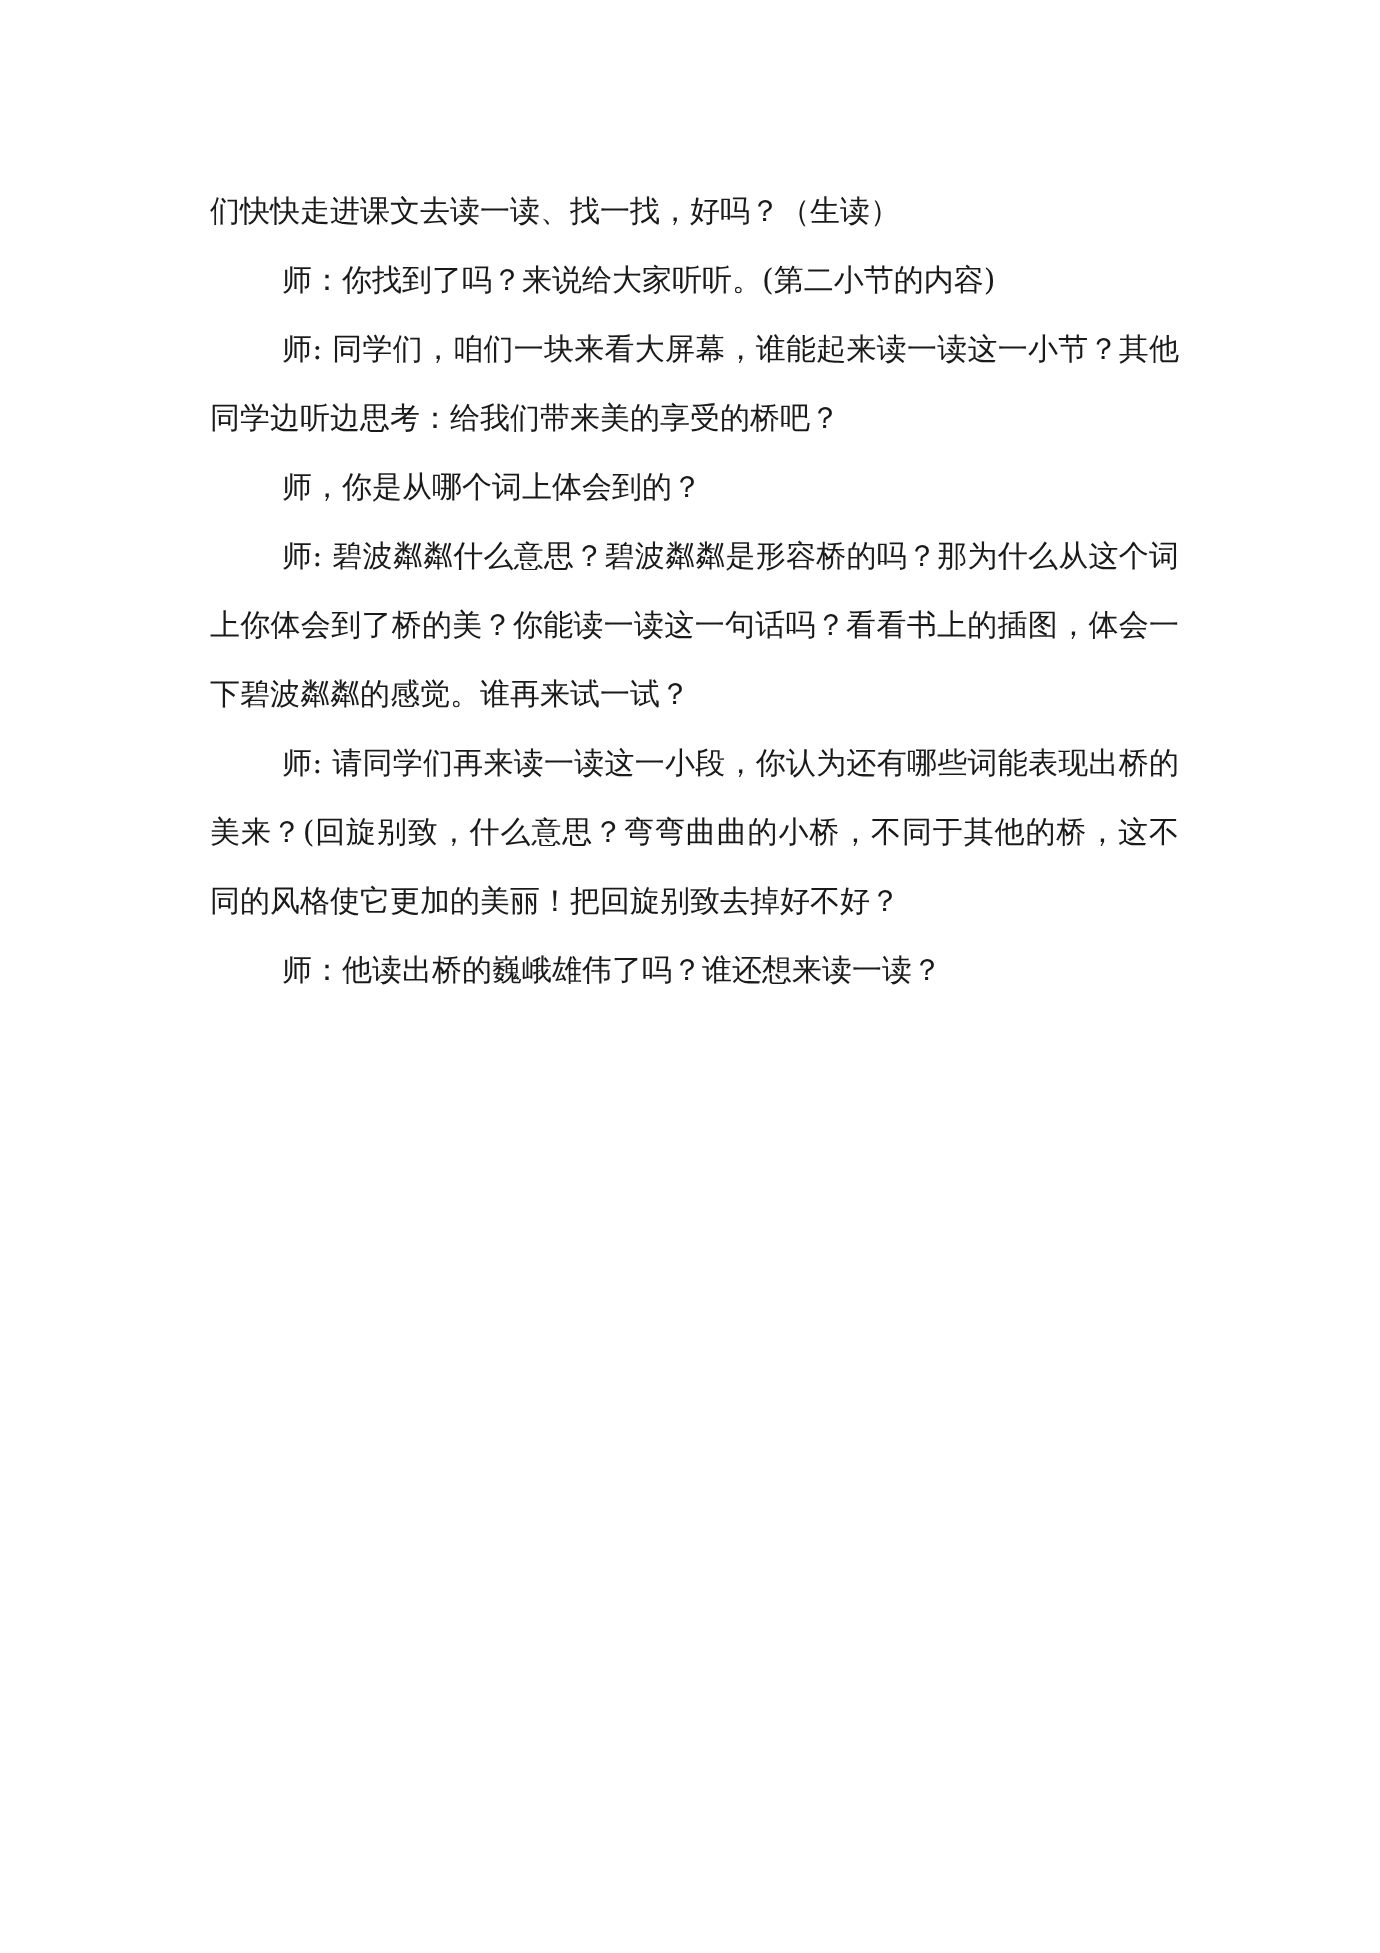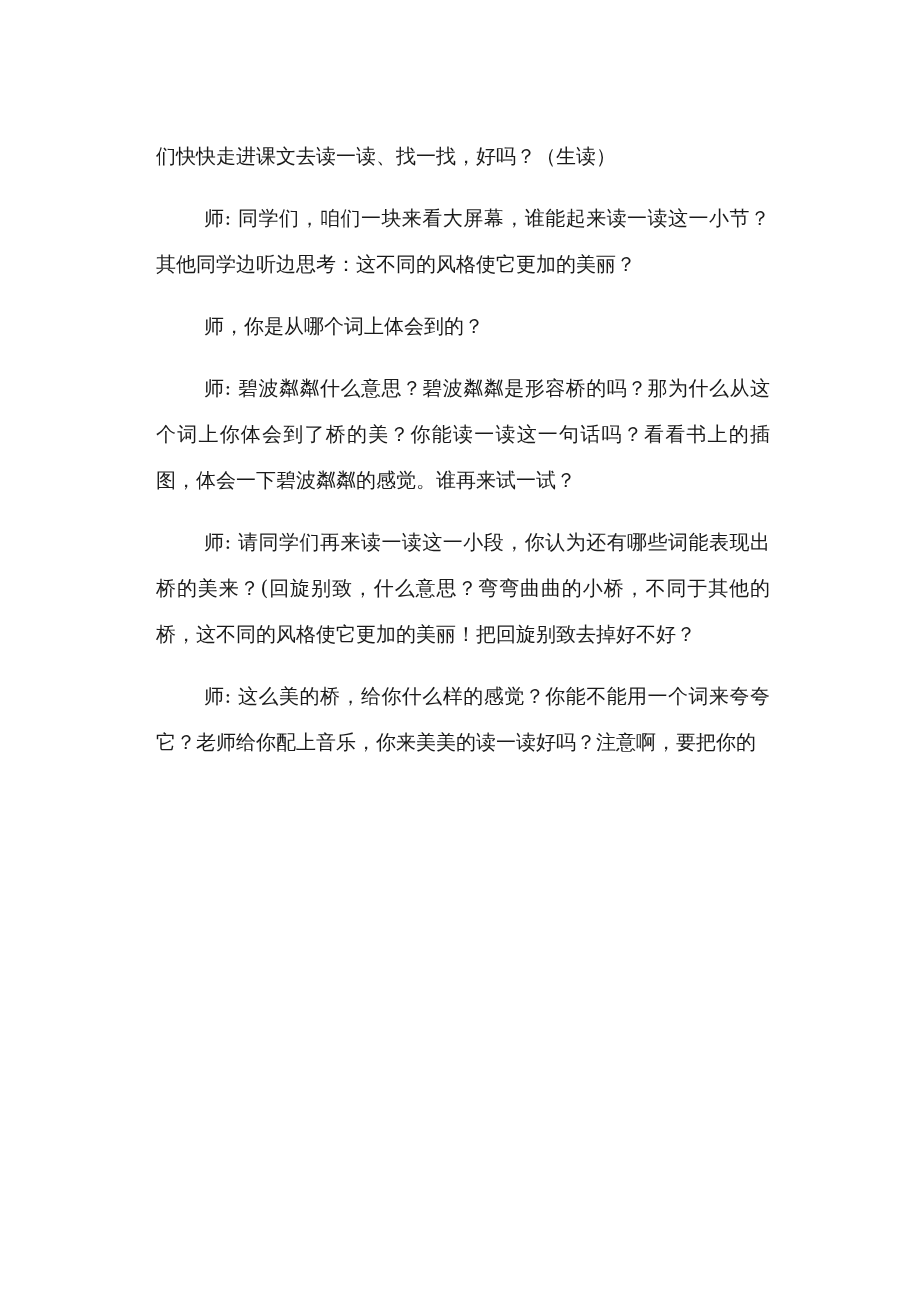--- a/index.html
+++ b/index.html
@@ -17,33 +17,34 @@
       position: absolute;
       left: 140px;
       top: 117px;
       width: 646px;
       color: #1a1a1a;
       font-family: "DejaVu Serif", "Liberation Serif", serif;
       font-size: 20px;
       line-height: 46px;
     }
     .para {
-      margin: 16px;
+      margin: 0;
       padding: 0;
       text-align: justify;
       text-justify: inter-character;
       word-break: break-all;
     }
     .para.indent {
       text-indent: 48px;
     }
   </style>
 </head>
 <body>
 
 <div class="page">
   <p class="para">们快快走进课文去读一读、找一找，好吗？（生读）</p>
-  <p class="para indent">师: 同学们，咱们一块来看大屏幕，谁能起来读一读这一小节？其他同学边听边思考：这不同的风格使它更加的美丽？</p>
+  <p class="para indent">师：你找到了吗？来说给大家听听。(第二小节的内容)</p>
+  <p class="para indent">师: 同学们，咱们一块来看大屏幕，谁能起来读一读这一小节？其他同学边听边思考：给我们带来美的享受的桥吧？</p>
   <p class="para indent">师，你是从哪个词上体会到的？</p>
   <p class="para indent">师: 碧波粼粼什么意思？碧波粼粼是形容桥的吗？那为什么从这个词上你体会到了桥的美？你能读一读这一句话吗？看看书上的插图，体会一下碧波粼粼的感觉。谁再来试一试？</p>
   <p class="para indent">师: 请同学们再来读一读这一小段，你认为还有哪些词能表现出桥的美来？(回旋别致，什么意思？弯弯曲曲的小桥，不同于其他的桥，这不同的风格使它更加的美丽！把回旋别致去掉好不好？</p>
-  <p class="para indent">师: 这么美的桥，给你什么样的感觉？你能不能用一个词来夸夸它？老师给你配上音乐，你来美美的读一读好吗？注意啊，要把你的</p>
+  <p class="para indent">师：他读出桥的巍峨雄伟了吗？谁还想来读一读？</p>
 </div>
 
 </body></html>

